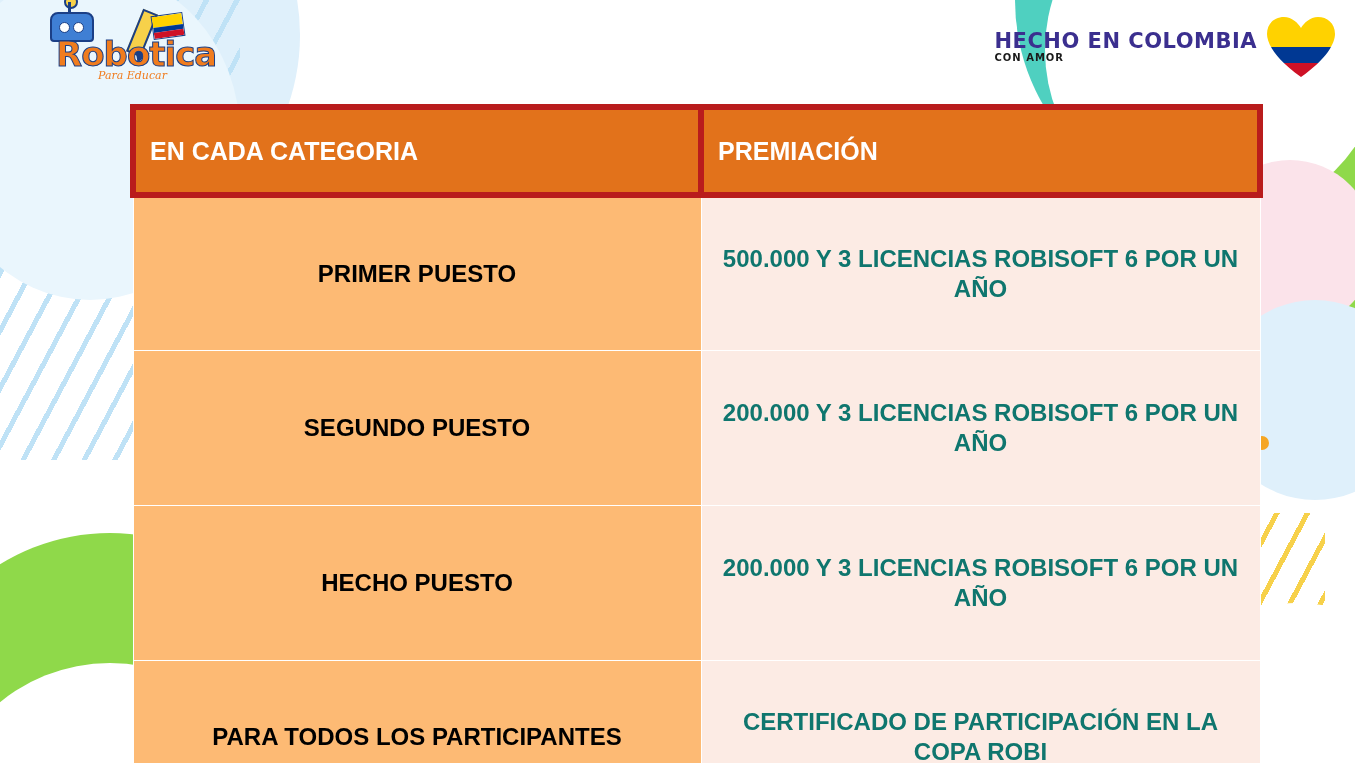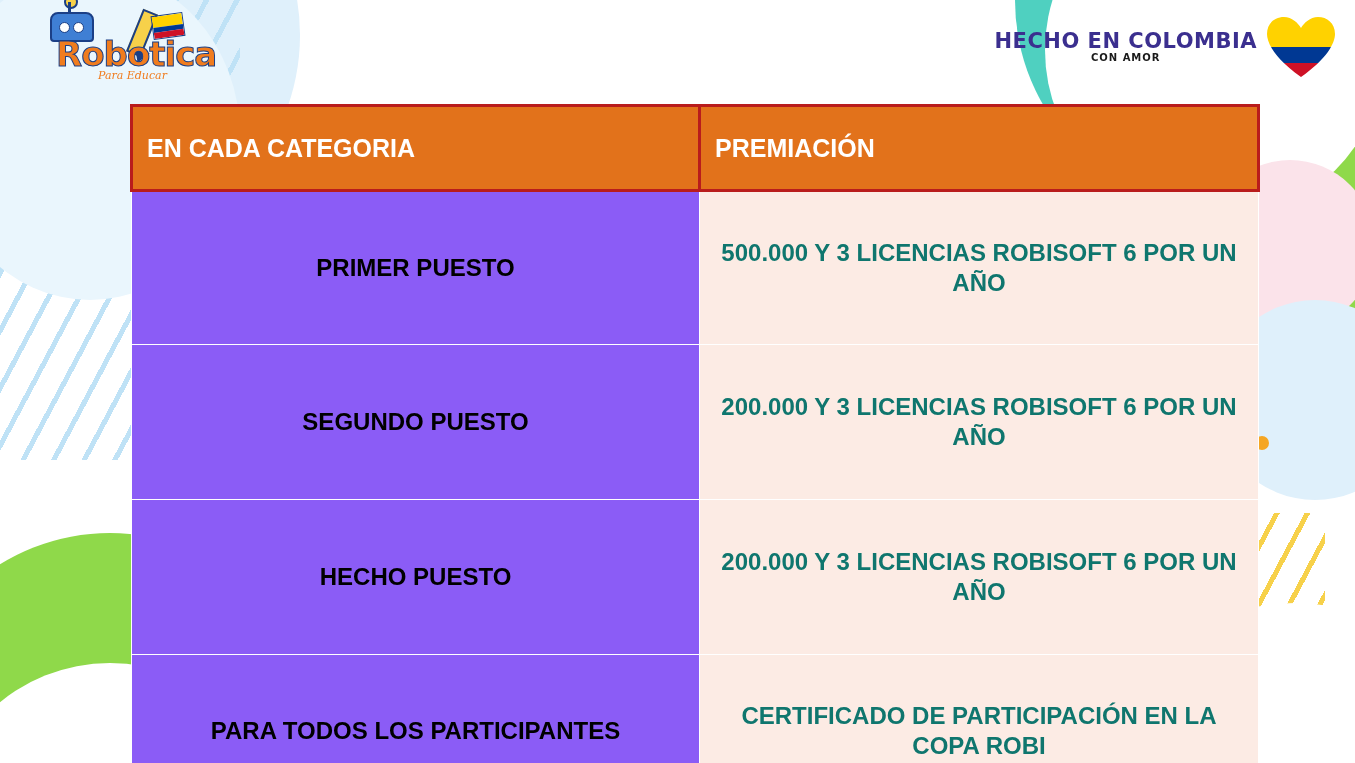--- a/index.html
+++ b/index.html
@@ -247,21 +247,21 @@
   
   .hecho {
     position: absolute;
     right: 18px;
     top: 14px;
     height: 66px;
     display: flex;
     align-items: center;
     gap: 8px;
   }
-  .hecho-text { text-align: center; }
+  .hecho-text { text-align: left; }
   .hecho-title {
     font-family: "DejaVu Sans", sans-serif;
     font-weight: bold;
     font-size: 21px;
     letter-spacing: 0.5px;
     color: #3b2f8f;
     line-height: 1.05;
   }
   .hecho-sub {
     font-family: "DejaVu Sans", sans-serif;
@@ -292,32 +292,32 @@
 
   .prize-table th {
     background: #e2721b;
     color: #ffffff;
     font-size: 25px;
     font-weight: bold;
     text-align: left;
     padding: 14px 0 14px 14px;
     height: 54px;
     vertical-align: middle;
-    border: 3px solid #b91c1c;
+    border: 6px solid #b91c1c;
   }
   .prize-table td {
     font-size: 24px;
     font-weight: bold;
     text-align: center;
     vertical-align: middle;
     border: 1px solid #ffffff;
     padding: 8px 12px;
   }
   .prize-table td.cat {
-    background: #8b5cf6;
+    background: #fdba74;
     color: #000000;
   }
   .prize-table td.prize {
     background: #fcebe4;
     color: #0f766e;
     line-height: 1.25;
   }
   .prize-table tr.r1 td { height: 136px; }
   .prize-table tr.r2 td { height: 138px; }
   .prize-table tr.r3 td { height: 138px; }

